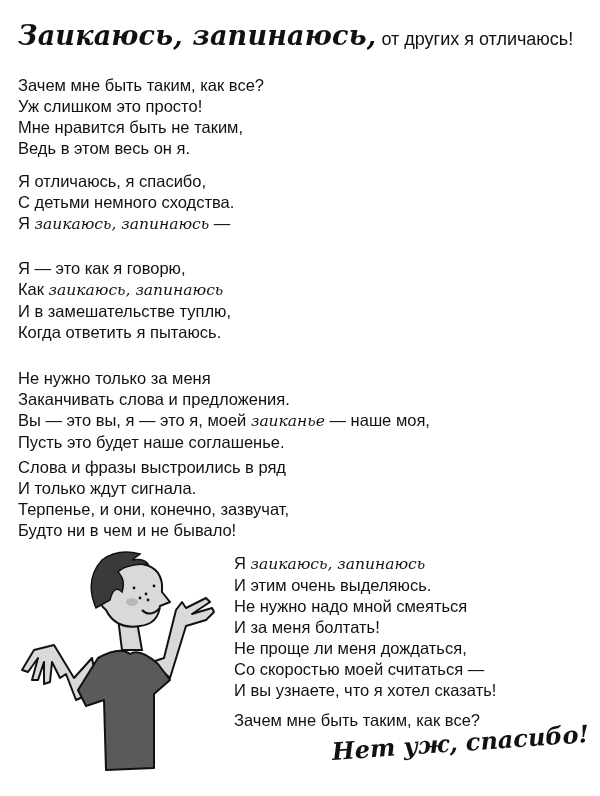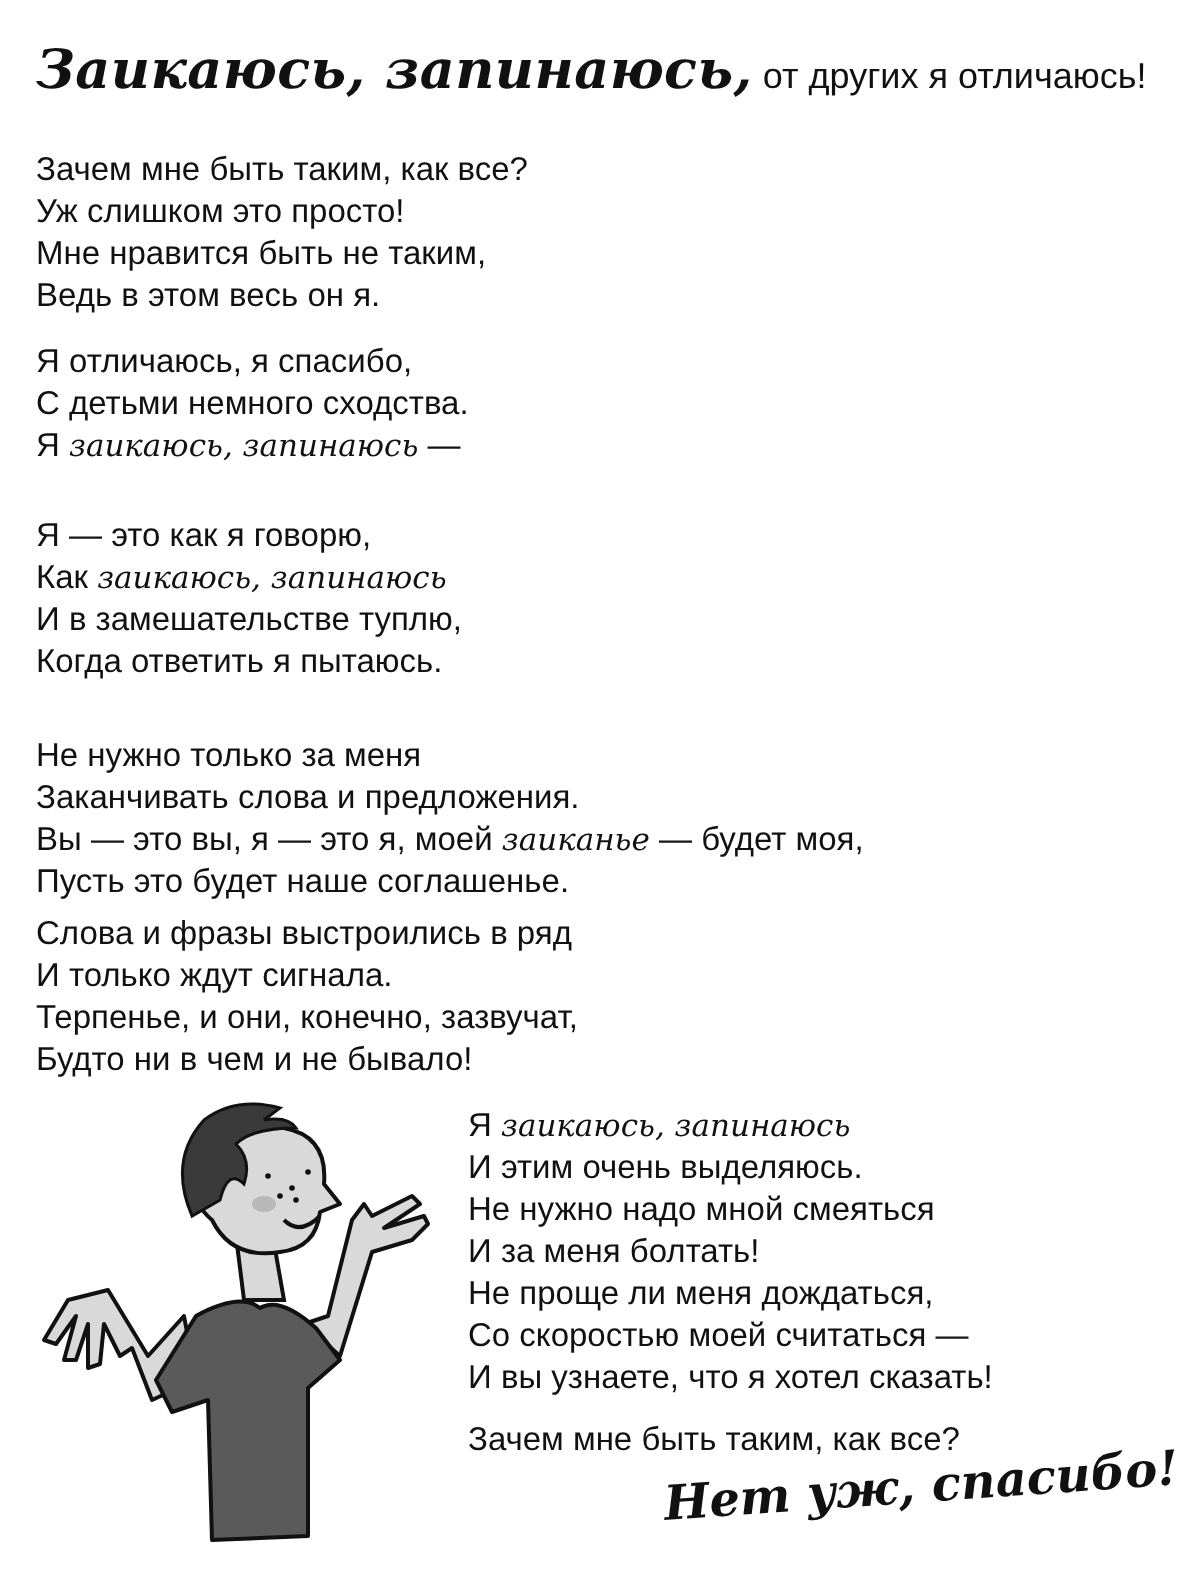--- a/index.html
+++ b/index.html
@@ -68,21 +68,21 @@
   </div>
 <div class="stanza" id="st3">
     <span class="line">Я — это как я говорю,</span>
     <span class="line"><span>Как </span><span class="em">заикаюсь, запинаюсь</span><span></span></span>
     <span class="line">И в замешательстве туплю,</span>
     <span class="line">Когда ответить я пытаюсь.</span>
   </div>
 <div class="stanza" id="st4">
     <span class="line">Не нужно только за меня</span>
     <span class="line">Заканчивать слова и предложения.</span>
-    <span class="line"><span>Вы — это вы, я — это я, моей </span><span class="em">заиканье</span><span> — будет моя,</span></span>
+    <span class="line"><span>Вы — это вы, я — это я, моей </span><span class="em">заиканье</span><span> — наше моя,</span></span>
     <span class="line">Пусть это будет наше соглашенье.</span>
   </div>
 <div class="stanza" id="st5">
     <span class="line">Слова и фразы выстроились в ряд</span>
     <span class="line">И только ждут сигнала.</span>
     <span class="line">Терпенье, и они, конечно, зазвучат,</span>
     <span class="line">Будто ни в чем и не бывало!</span>
   </div>
 <div class="stanza" id="st6">
     <span class="line"><span>Я </span><span class="em">заикаюсь, запинаюсь</span><span></span></span>

